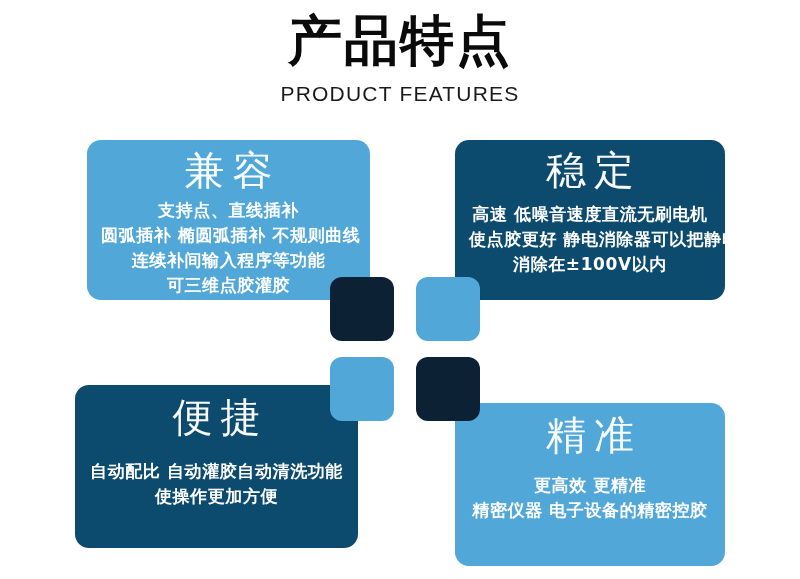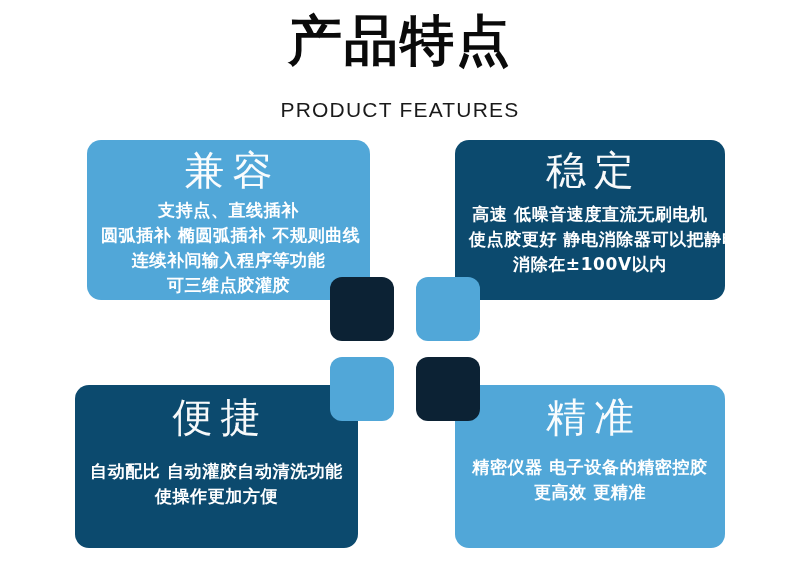--- a/index.html
+++ b/index.html
@@ -34,21 +34,21 @@
     margin: 0;
     padding-top: 10px;
     font-size: 54px;
     line-height: 62px;
     font-weight: 700;
     color: #0a0a0a;
     letter-spacing: 2px;
     font-family: "DejaVu Sans", "Liberation Sans", sans-serif;
   }
   .title-en {
-    margin: 16px;
+    margin: 0;
     padding-top: 10px;
     font-size: 21px;
     line-height: 24px;
     font-weight: 400;
     color: #1a1a1a;
     letter-spacing: 1.2px;
     font-family: "Liberation Sans", sans-serif;
   }
 
   
@@ -94,21 +94,21 @@
   #card-compat .card-lines   { padding-top: 4px; }
 
   #card-stable  { left: 455px; top: 140px; width: 270px; height: 160px; }
   #card-stable .card-heading { padding-top: 8px; }
   #card-stable .card-lines   { padding-top: 8px; }
 
   #card-easy    { left: 75px;  top: 385px; width: 283px; height: 163px; }
   #card-easy .card-heading { padding-top: 10px; font-family: Liberation Serif, serif; }
   #card-easy .card-lines   { padding-top: 18px; }
 
-  #card-precise { left: 455px; top: 385px; width: 270px; height: 163px; }
+  #card-precise { left: 455px; top: 403px; width: 270px; height: 163px; }
   #card-precise .card-heading { padding-top: 10px; }
   #card-precise .card-lines   { padding-top: 14px; }
 
   
   .deco {
     position: absolute;
     border-radius: 12px;
   }
   .deco.blue { background: #51a7d8; }
   .deco.navy { background: #0c2234; }
@@ -151,22 +151,22 @@
     <div class="card-heading">便捷</div>
     <ul class="card-lines">
       <li>自动配比 自动灌胶自动清洗功能</li>
       <li>使操作更加方便</li>
     </ul>
   </div>
 
   <div class="card blue" id="card-precise">
     <div class="card-heading">精准</div>
     <ul class="card-lines">
+      <li>更高效 更精准</li>
       <li>精密仪器 电子设备的精密控胶</li>
-      <li>更高效 更精准</li>
     </ul>
   </div>
 
   <div class="deco navy" id="deco-tl"></div>
   <div class="deco blue" id="deco-tr"></div>
   <div class="deco blue" id="deco-bl"></div>
   <div class="deco navy" id="deco-br"></div>
 
 </div>
 

